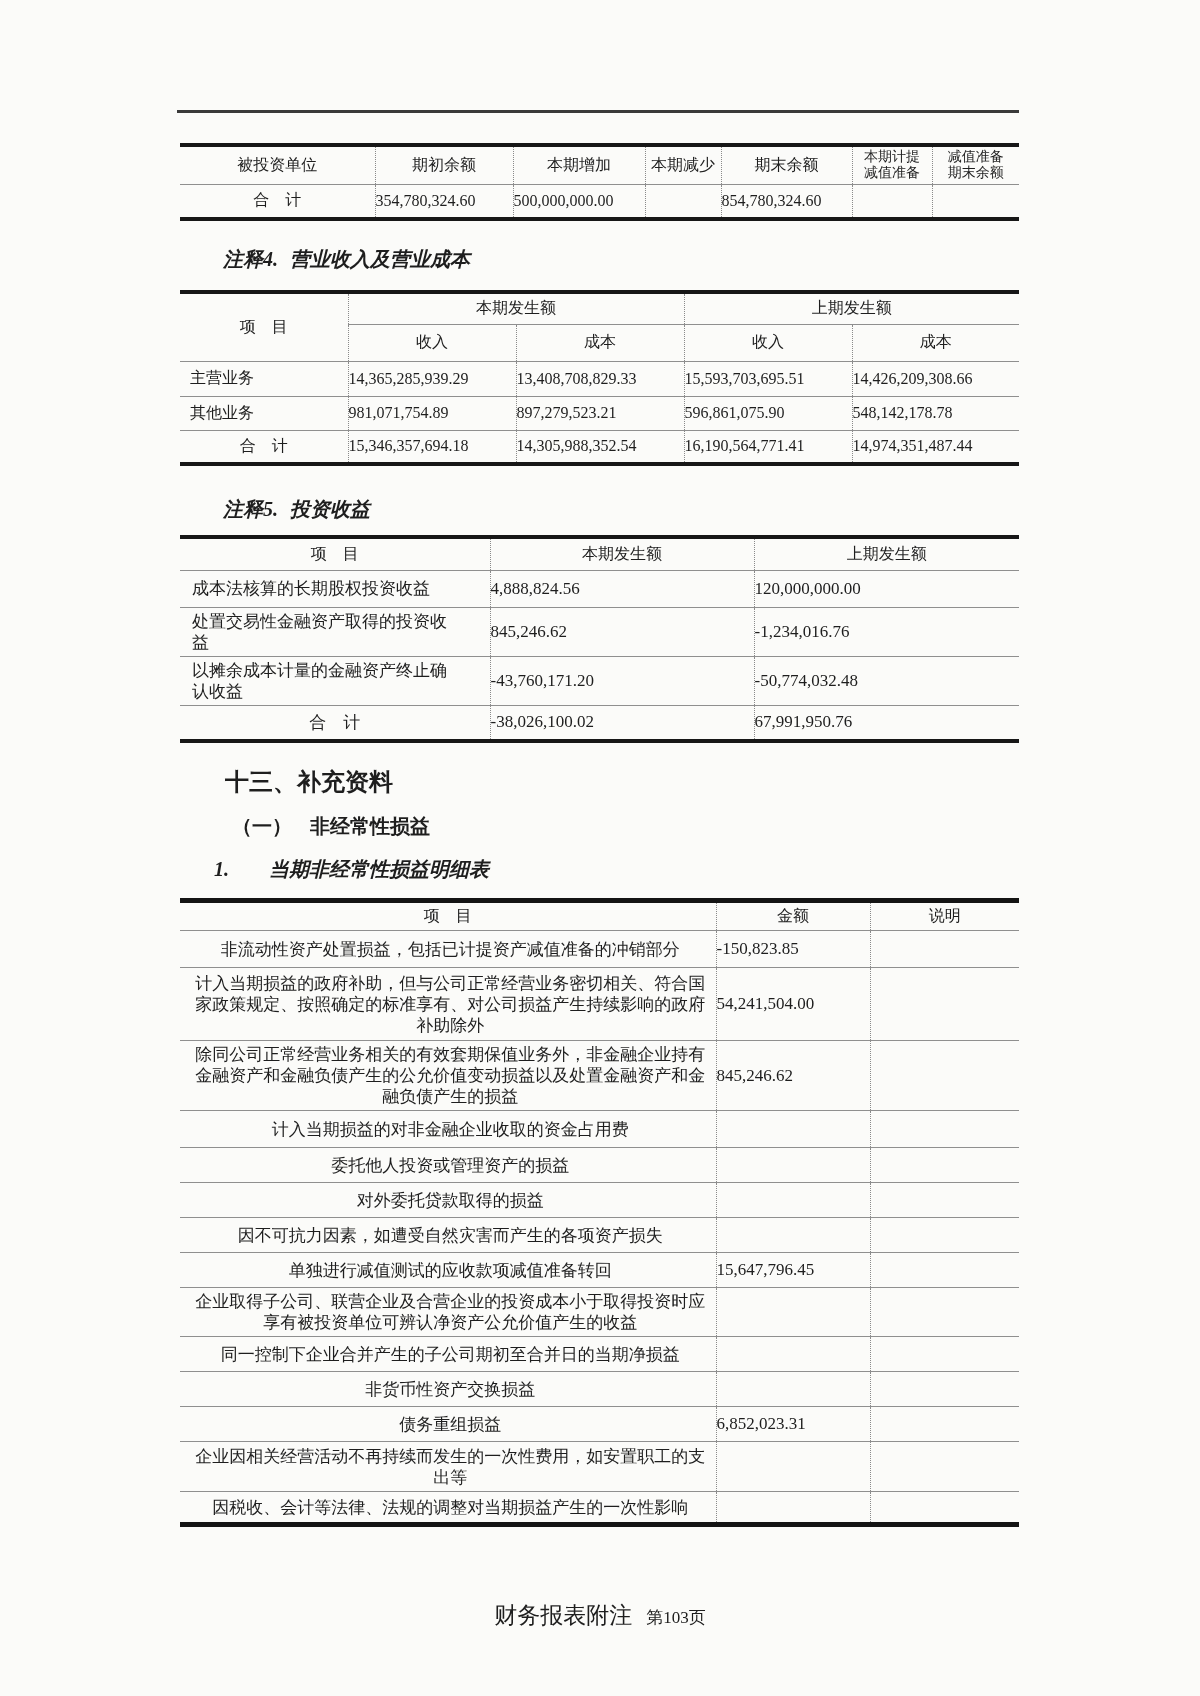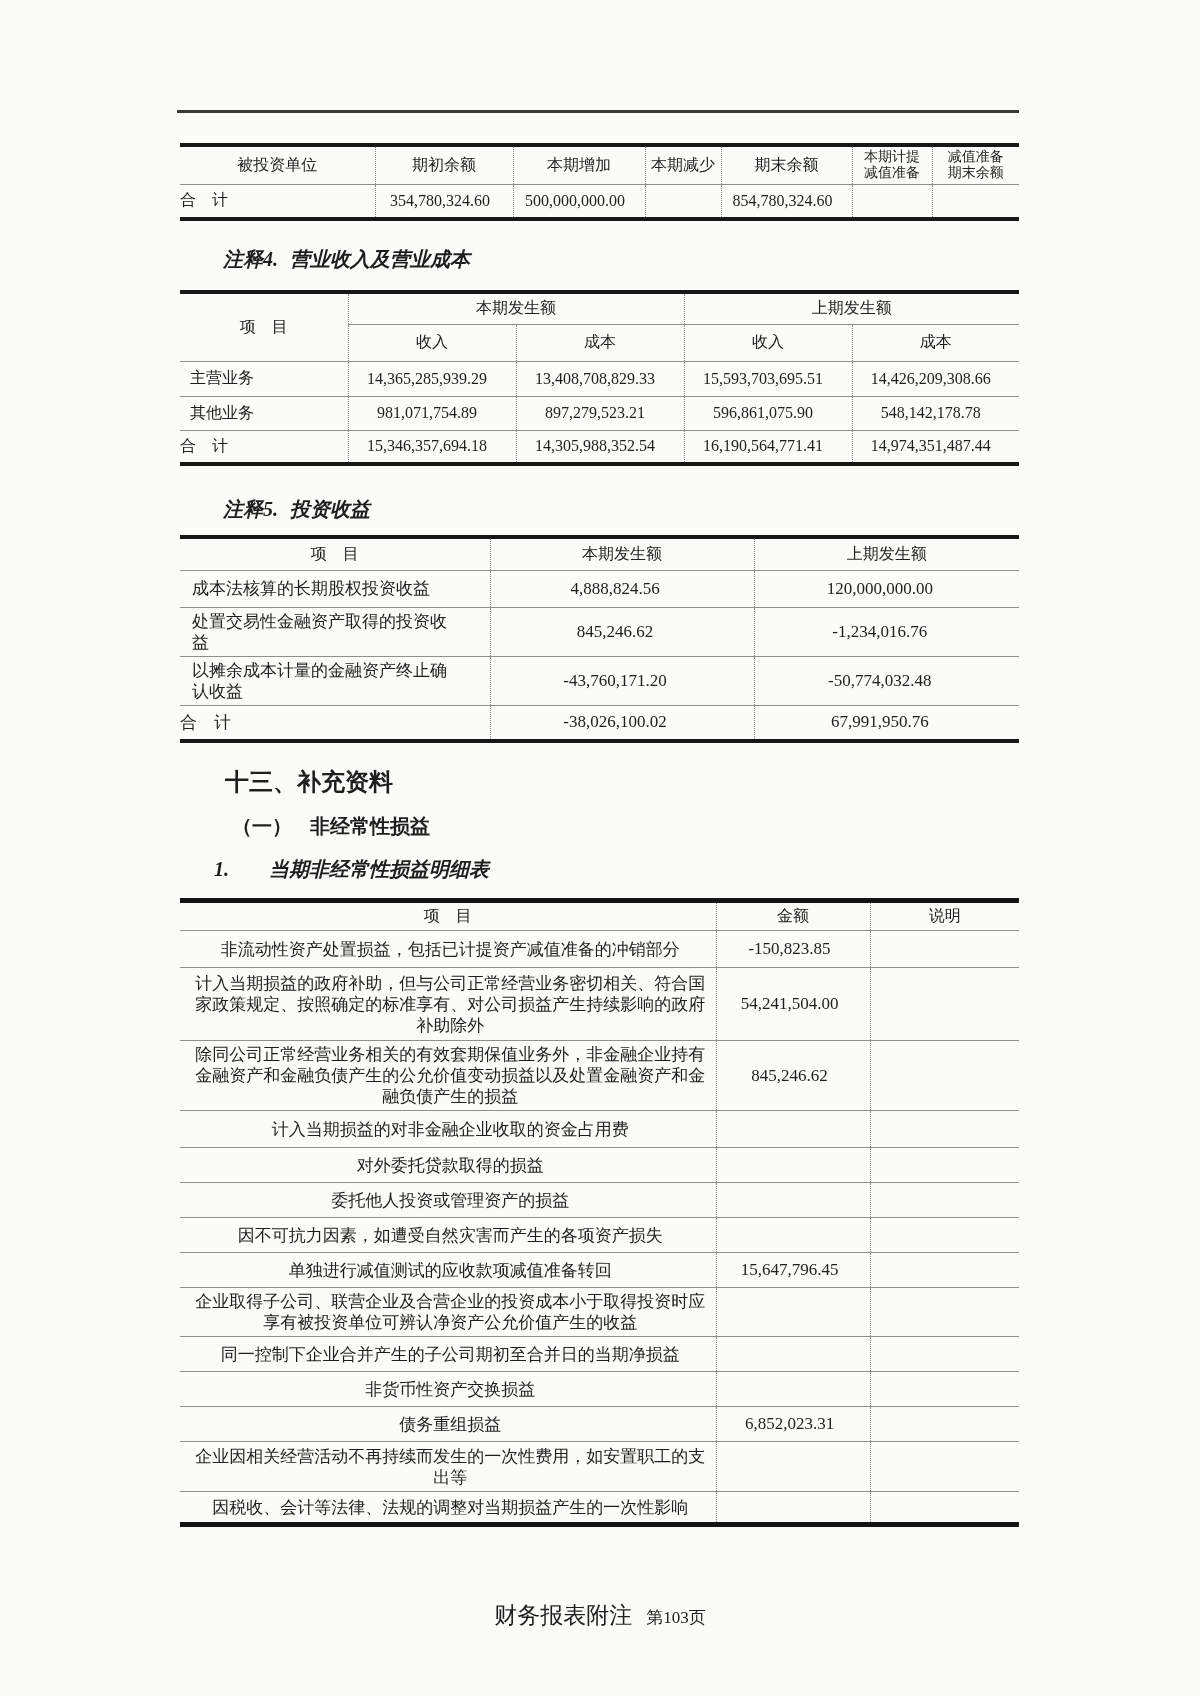--- a/index.html
+++ b/index.html
@@ -35,24 +35,24 @@
   .t3 td { font-size:17px; }
   .t3 td.item { padding:3px 30px 3px 12px; line-height:21px; }
 
   .t4 { left:180px; top:898px; width:839px; }
   .t4 th { font-size:16px; text-align:center; }
   .t4 td { font-size:17px; }
   .t4 td.item { padding:3px 5px 3px 10px; line-height:21px;text-align:center; }
   .t4 td.num { padding-right:7px; }
 
   td.item { text-align:left; padding-left:10px; }
-  td.num  { text-align:center; padding-right:10px; }
+  td.num  { text-align:left; padding-right:10px; }
   .t1 td.num { padding-right:8px; }
   .t3 td.num { padding-right:14px; }
-  td.ctr  { text-align:left; }
+  td.ctr  { text-align:center; }
 
   .heading { position:absolute; font-weight:bold; white-space:nowrap; }
   .h-note  { font-size:20px;font-style:italic; }
   .h-sec   { font-size:24px; }
   .h-sub   { font-size:20px; }
   .gap10 { margin-right:12px; }
   .gap16 { margin-right:18px; }
   .gap40 { margin-right:40px; }
 
   .footer { position:absolute; left:0; top:1600px; width:1200px; text-align:center; }
@@ -221,26 +221,26 @@
     <td class="item">除同公司正常经营业务相关的有效套期保值业务外，非金融企业持有金融资产和金融负债产生的公允价值变动损益以及处置金融资产和金融负债产生的损益</td>
     <td class="num vl">845,246.62</td>
     <td class="vl"></td>
   </tr>
   <tr style="height:37px">
     <td class="item">计入当期损益的对非金融企业收取的资金占用费</td>
     <td class="num vl"></td>
     <td class="vl"></td>
   </tr>
   <tr style="height:35px">
+    <td class="item">委托他人投资或管理资产的损益</td>
+    <td class="num vl"></td>
+    <td class="vl"></td>
+  </tr>
+  <tr style="height:35px">
     <td class="item">对外委托贷款取得的损益</td>
-    <td class="num vl"></td>
-    <td class="vl"></td>
-  </tr>
-  <tr style="height:35px">
-    <td class="item">委托他人投资或管理资产的损益</td>
     <td class="num vl"></td>
     <td class="vl"></td>
   </tr>
   <tr style="height:35px">
     <td class="item">因不可抗力因素，如遭受自然灾害而产生的各项资产损失</td>
     <td class="num vl"></td>
     <td class="vl"></td>
   </tr>
   <tr style="height:35px">
     <td class="item">单独进行减值测试的应收款项减值准备转回</td>

